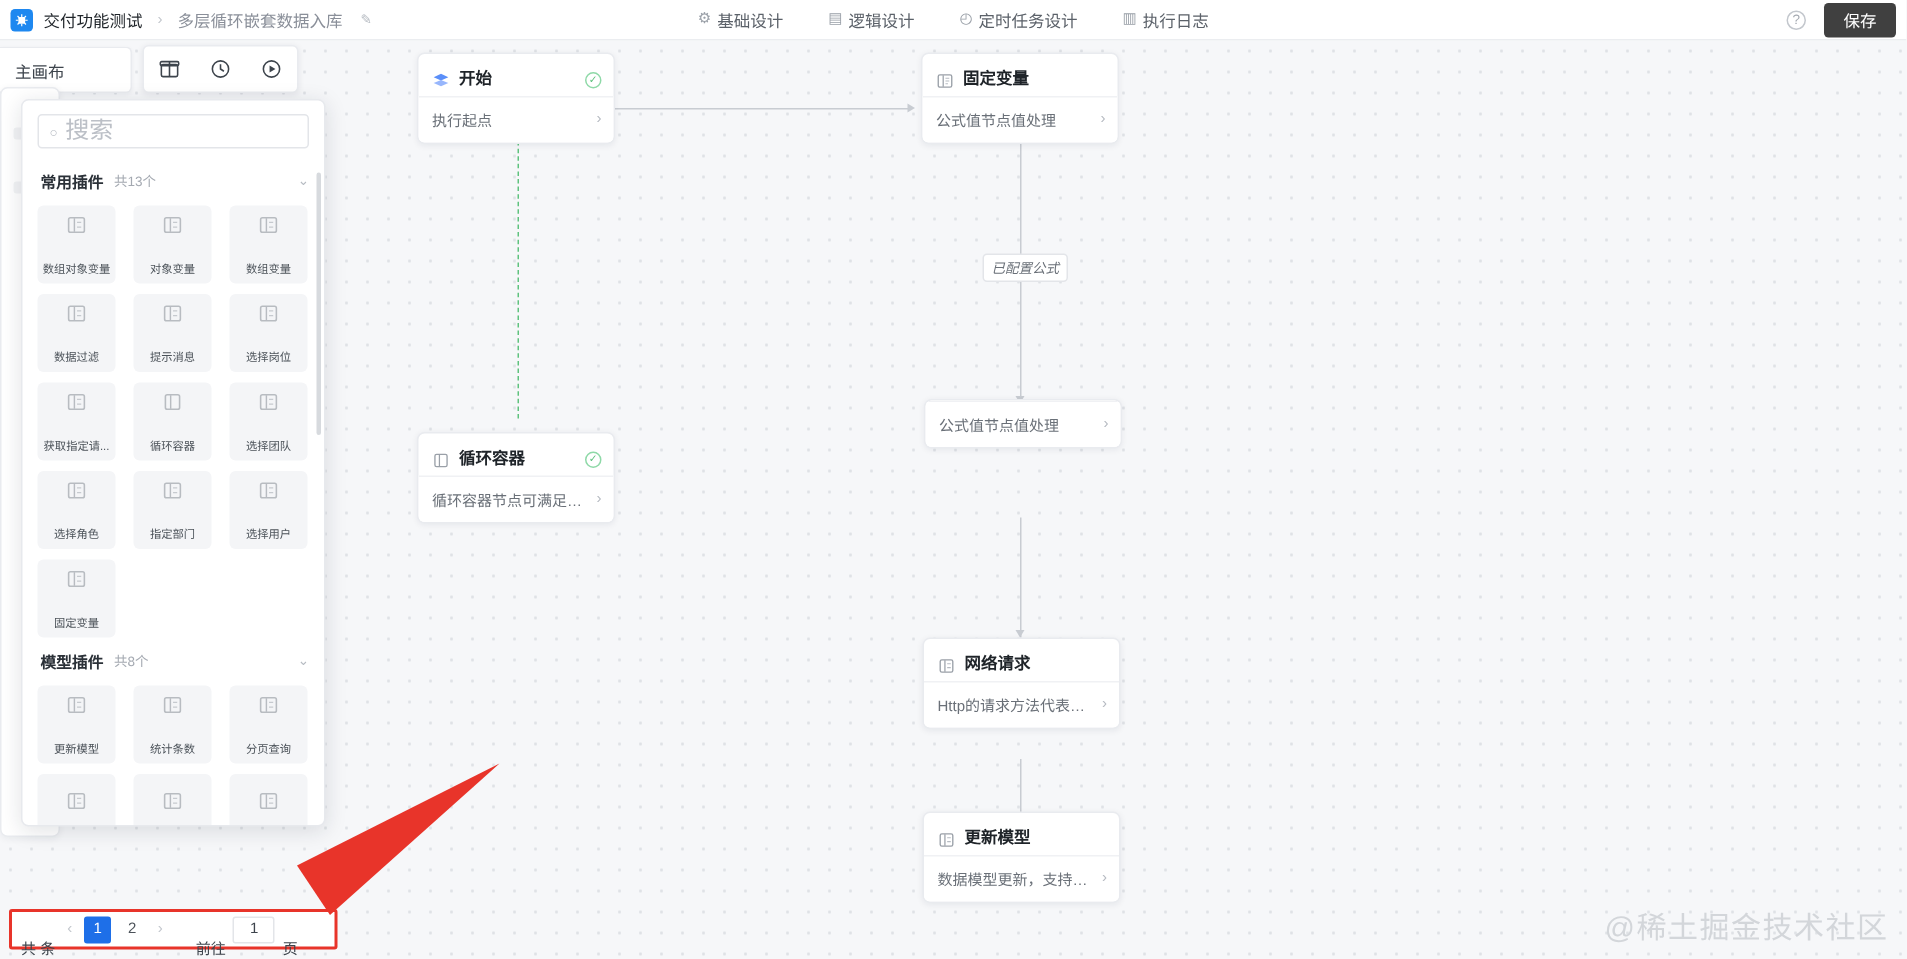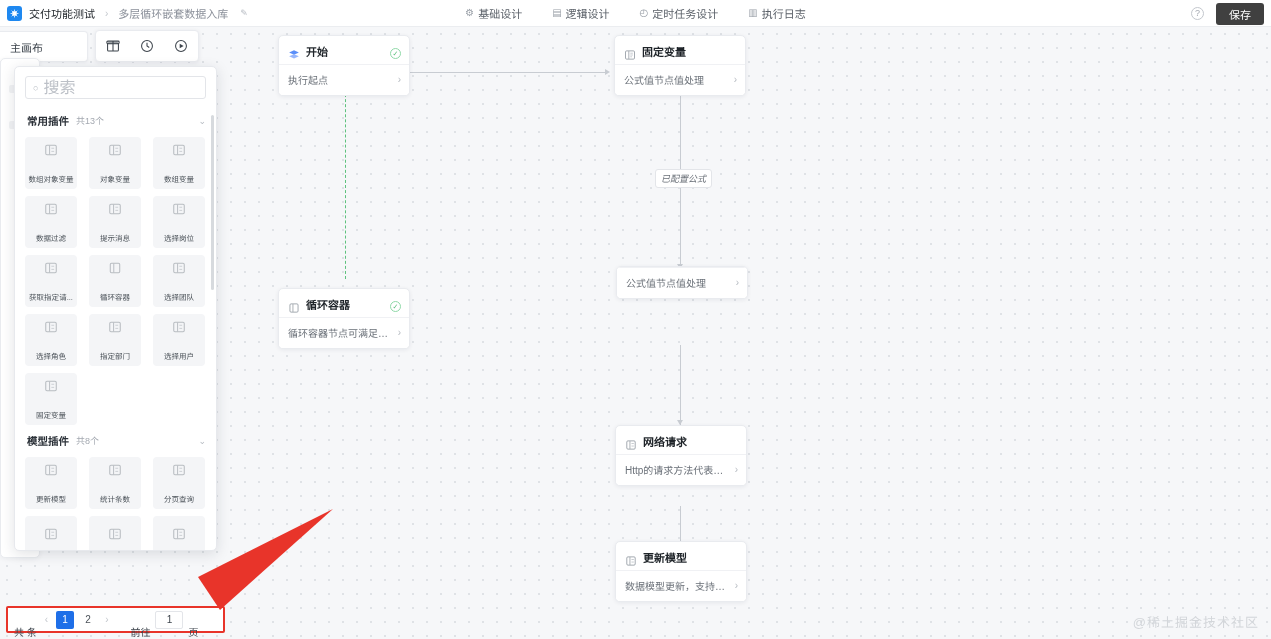--- a/index.html
+++ b/index.html
@@ -226,21 +226,21 @@
     font-size: 10px; text-align: center; color: #3d444c; outline: none;
     font-family: inherit; background: #fff;
   }
 
   
   .annot-arrow { position: absolute; left: 190px; top: 505px; z-index: 38; pointer-events: none; }
 
   
   .watermark {
     position: absolute; right: 12px; bottom: 8px;
-    font-size: 13px; color: #d3d6da; letter-spacing: 1px;
+    font-size: 20px; color: #d3d6da; letter-spacing: 1px;
     z-index: 5; white-space: nowrap;
   }
 </style>
 </head>
 <body>
 
 <div id="app">
 
   <div class="topbar">
     <div class="brand-wrap">

